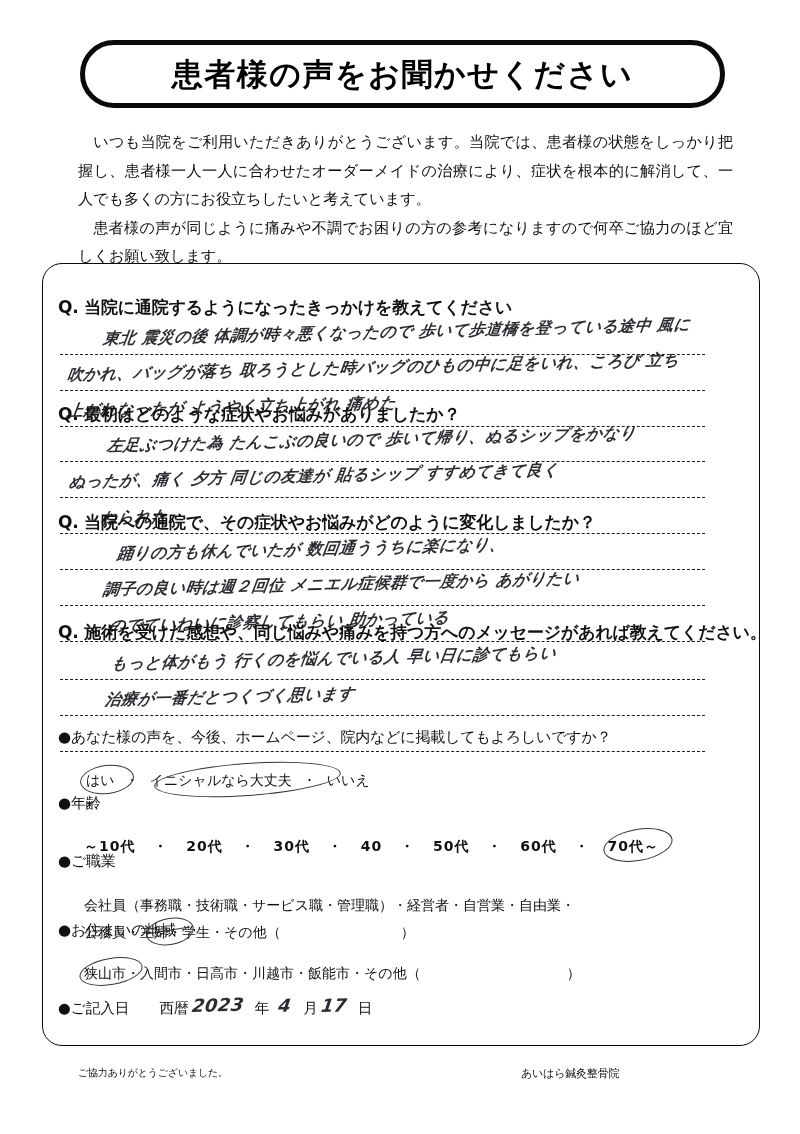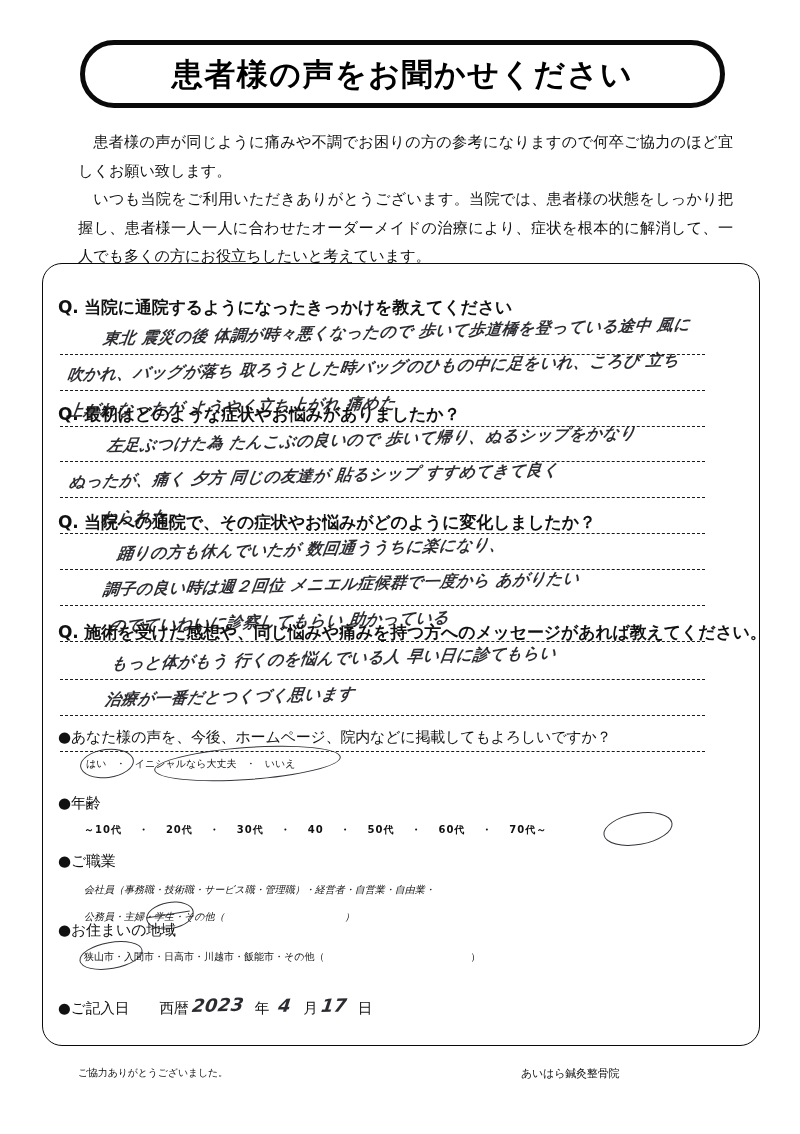--- a/index.html
+++ b/index.html
@@ -78,22 +78,22 @@
     opacity:.93;
   }
 
   
   .sec{position:absolute;left:58px;width:660px;}
   .sec-title{
     font-size:15px;line-height:20px;letter-spacing:-0.2px;color:#111;
     white-space:nowrap;font-weight:500;
   }
   .opts{
-    font-size:10px;line-height:24px;letter-spacing:0px;color:#111;
-    white-space:nowrap;margin-left:28px;margin-top:5px;position:relative;
+    font-size:14px;line-height:24px;letter-spacing:0px;color:#111;
+    white-space:nowrap;margin-left:28px;margin-top:21px;position:relative;
   }
   .opt{position:relative;display:inline-block;}
   .sep{display:inline-block;padding:0 6px;}
 
   
   .circle-mark{
     position:absolute;
     border:1.7px solid #23232b;
     border-radius:50%;
     pointer-events:none;
@@ -130,22 +130,22 @@
 </head>
 <body>
 
 <div class="page">
 
   <div class="title-box">
     <div class="title-text">患者様の声をお聞かせください</div>
   </div>
 
   <div class="intro">
+    <p>いつも当院をご利用いただきありがとうございます。当院では、患者様の状態をしっかり把握し、患者様一人一人に合わせたオーダーメイドの治療により、症状を根本的に解消して、一人でも多くの方にお役立ちしたいと考えています。</p>
     <p>患者様の声が同じように痛みや不調でお困りの方の参考になりますので何卒ご協力のほど宜しくお願い致します。</p>
-    <p>いつも当院をご利用いただきありがとうございます。当院では、患者様の状態をしっかり把握し、患者様一人一人に合わせたオーダーメイドの治療により、症状を根本的に解消して、一人でも多くの方にお役立ちしたいと考えています。</p>
   </div>
 
   <div class="form-box"></div>
 
   <div class="qblock" style="top:297px;">
     <div class="qlabel">Q. 当院に通院するようになったきっかけを教えてください</div>
     <div class="lines">
       <div class="dline">
         <span class="ink hw" style="left:42px;bottom:7px;">東北 震災の後 体調が時々悪くなったので 歩いて歩道橋を登っている途中 風に</span>
       </div>
@@ -232,21 +232,21 @@
       <span class="sep" style="padding:0 12px;">・</span>
       <span class="opt">60代</span>
       <span class="sep" style="padding:0 12px;">・</span>
       <span class="opt">70代～</span>
       <span class="circle-mark tilt3" style="left:519px;top:-5px;width:68px;height:30px;"></span>
     </div>
   </div>
 
   <div class="sec" style="top:851px;">
     <div class="sec-title">●ご職業</div>
-    <div class="opts" style="margin-left:26px;line-height:27px;font-style:italic;">
+    <div class="opts" style="margin-left:26px;line-height:27px;">
       <div>会社員（事務職・技術職・サービス職・管理職）・経営者・自営業・自由業・</div>
       <div>
         <span>公務員・</span><span class="opt">主婦</span><span>・学生・その他（</span><span style="display:inline-block;width:120px;"></span><span>）</span>
         <span class="circle-mark tilt3" style="left:62px;top:26px;width:46px;height:25px;"></span>
         <span class="strike" style="left:62px;top:38px;width:44px;"></span>
       </div>
     </div>
   </div>
 
   <div class="sec" style="top:920px;">

